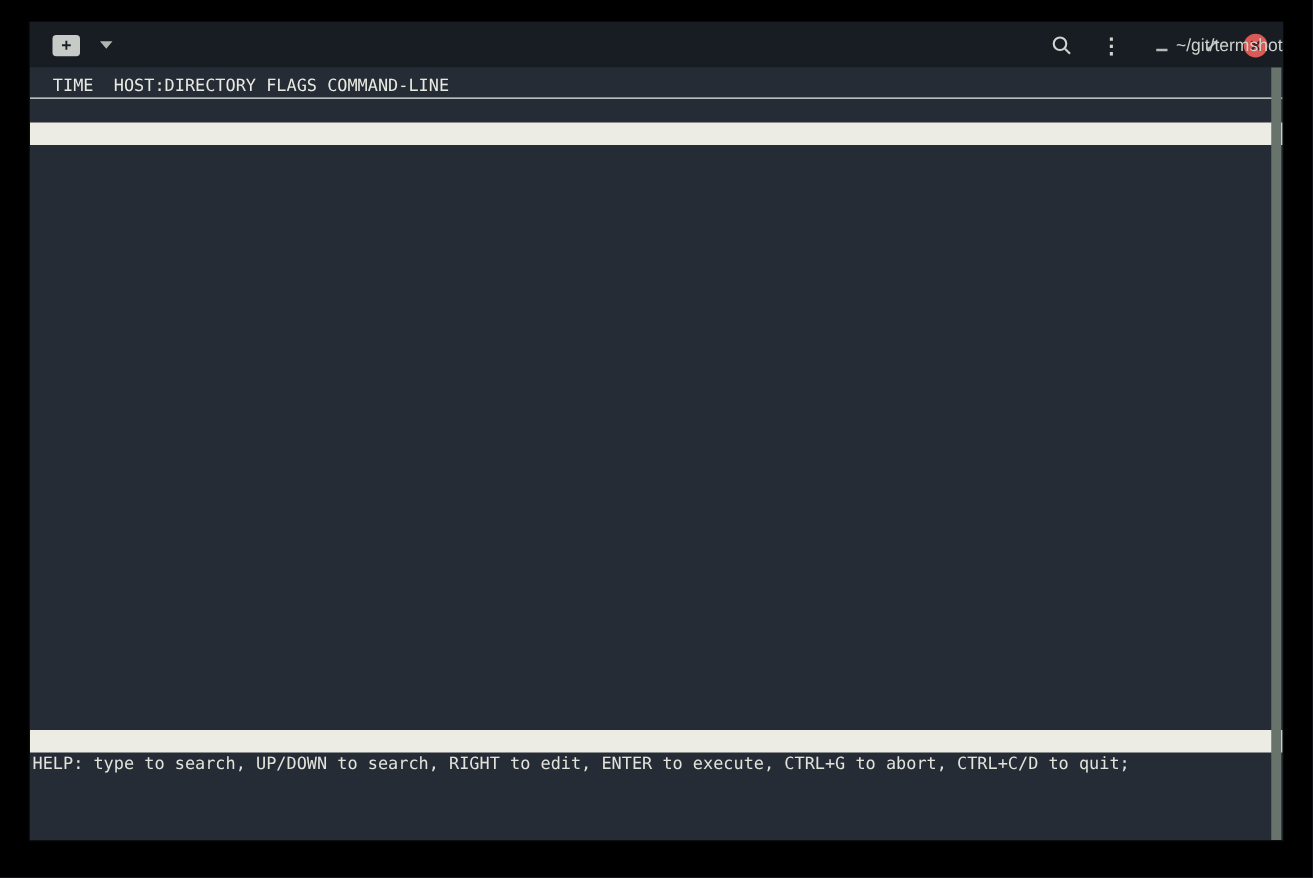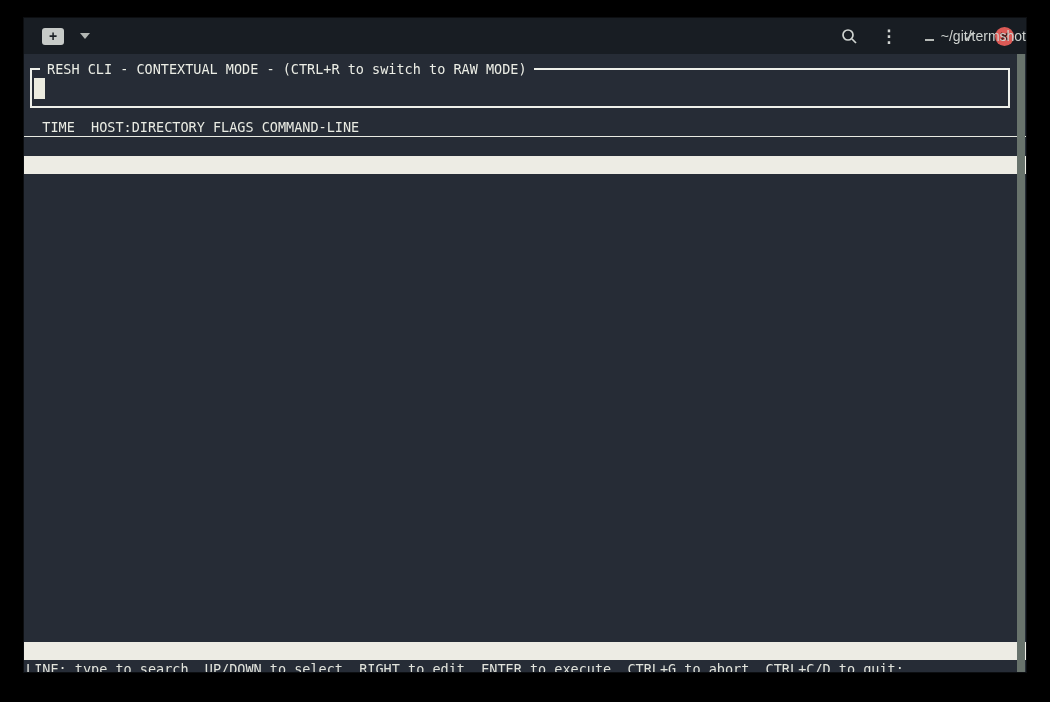--- a/index.html
+++ b/index.html
@@ -84,24 +84,20 @@
         <svg width="9" height="9" viewBox="0 0 9 9">
           <line x1="1" y1="1" x2="8" y2="8" stroke="#47201f" stroke-width="1.8"></line>
           <line x1="8" y1="1" x2="1" y2="8" stroke="#47201f" stroke-width="1.8"></line>
         </svg>
       </div>
     </div>
   </div>
 
   <div class="terminal">
 
-    <div class="resh-box">
-      <div class="resh-legend">RESH CLI - CONTEXTUAL MODE - (CTRL+R to switch to RAW MODE)</div>
-      <div class="cursor-block"></div>
-    </div>
 
     <div class="line table-header">  TIME  HOST:DIRECTORY FLAGS COMMAND-LINE</div>
 
     <div>
 
         <div class="line row">
           
         </div>
 
         <div class="line row selected">
@@ -210,19 +206,19 @@
 
         <div class="line row">
           
         </div>
       </div>
 
     <div class="line statusbar">
       
     </div>
 
-    <div class="line helpline">LINE: type to search, UP/DOWN to select, RIGHT to edit, ENTER to execute, CTRL+G to abort, CTRL+C/D to quit;</div>
+    <div class="line helpline">HELP: type to search, UP/DOWN to search, RIGHT to edit, ENTER to execute, CTRL+G to abort, CTRL+C/D to quit;</div>
 
   </div>
 
   <div class="scrollbar"></div>
 
 </div>
 
 </body></html>

